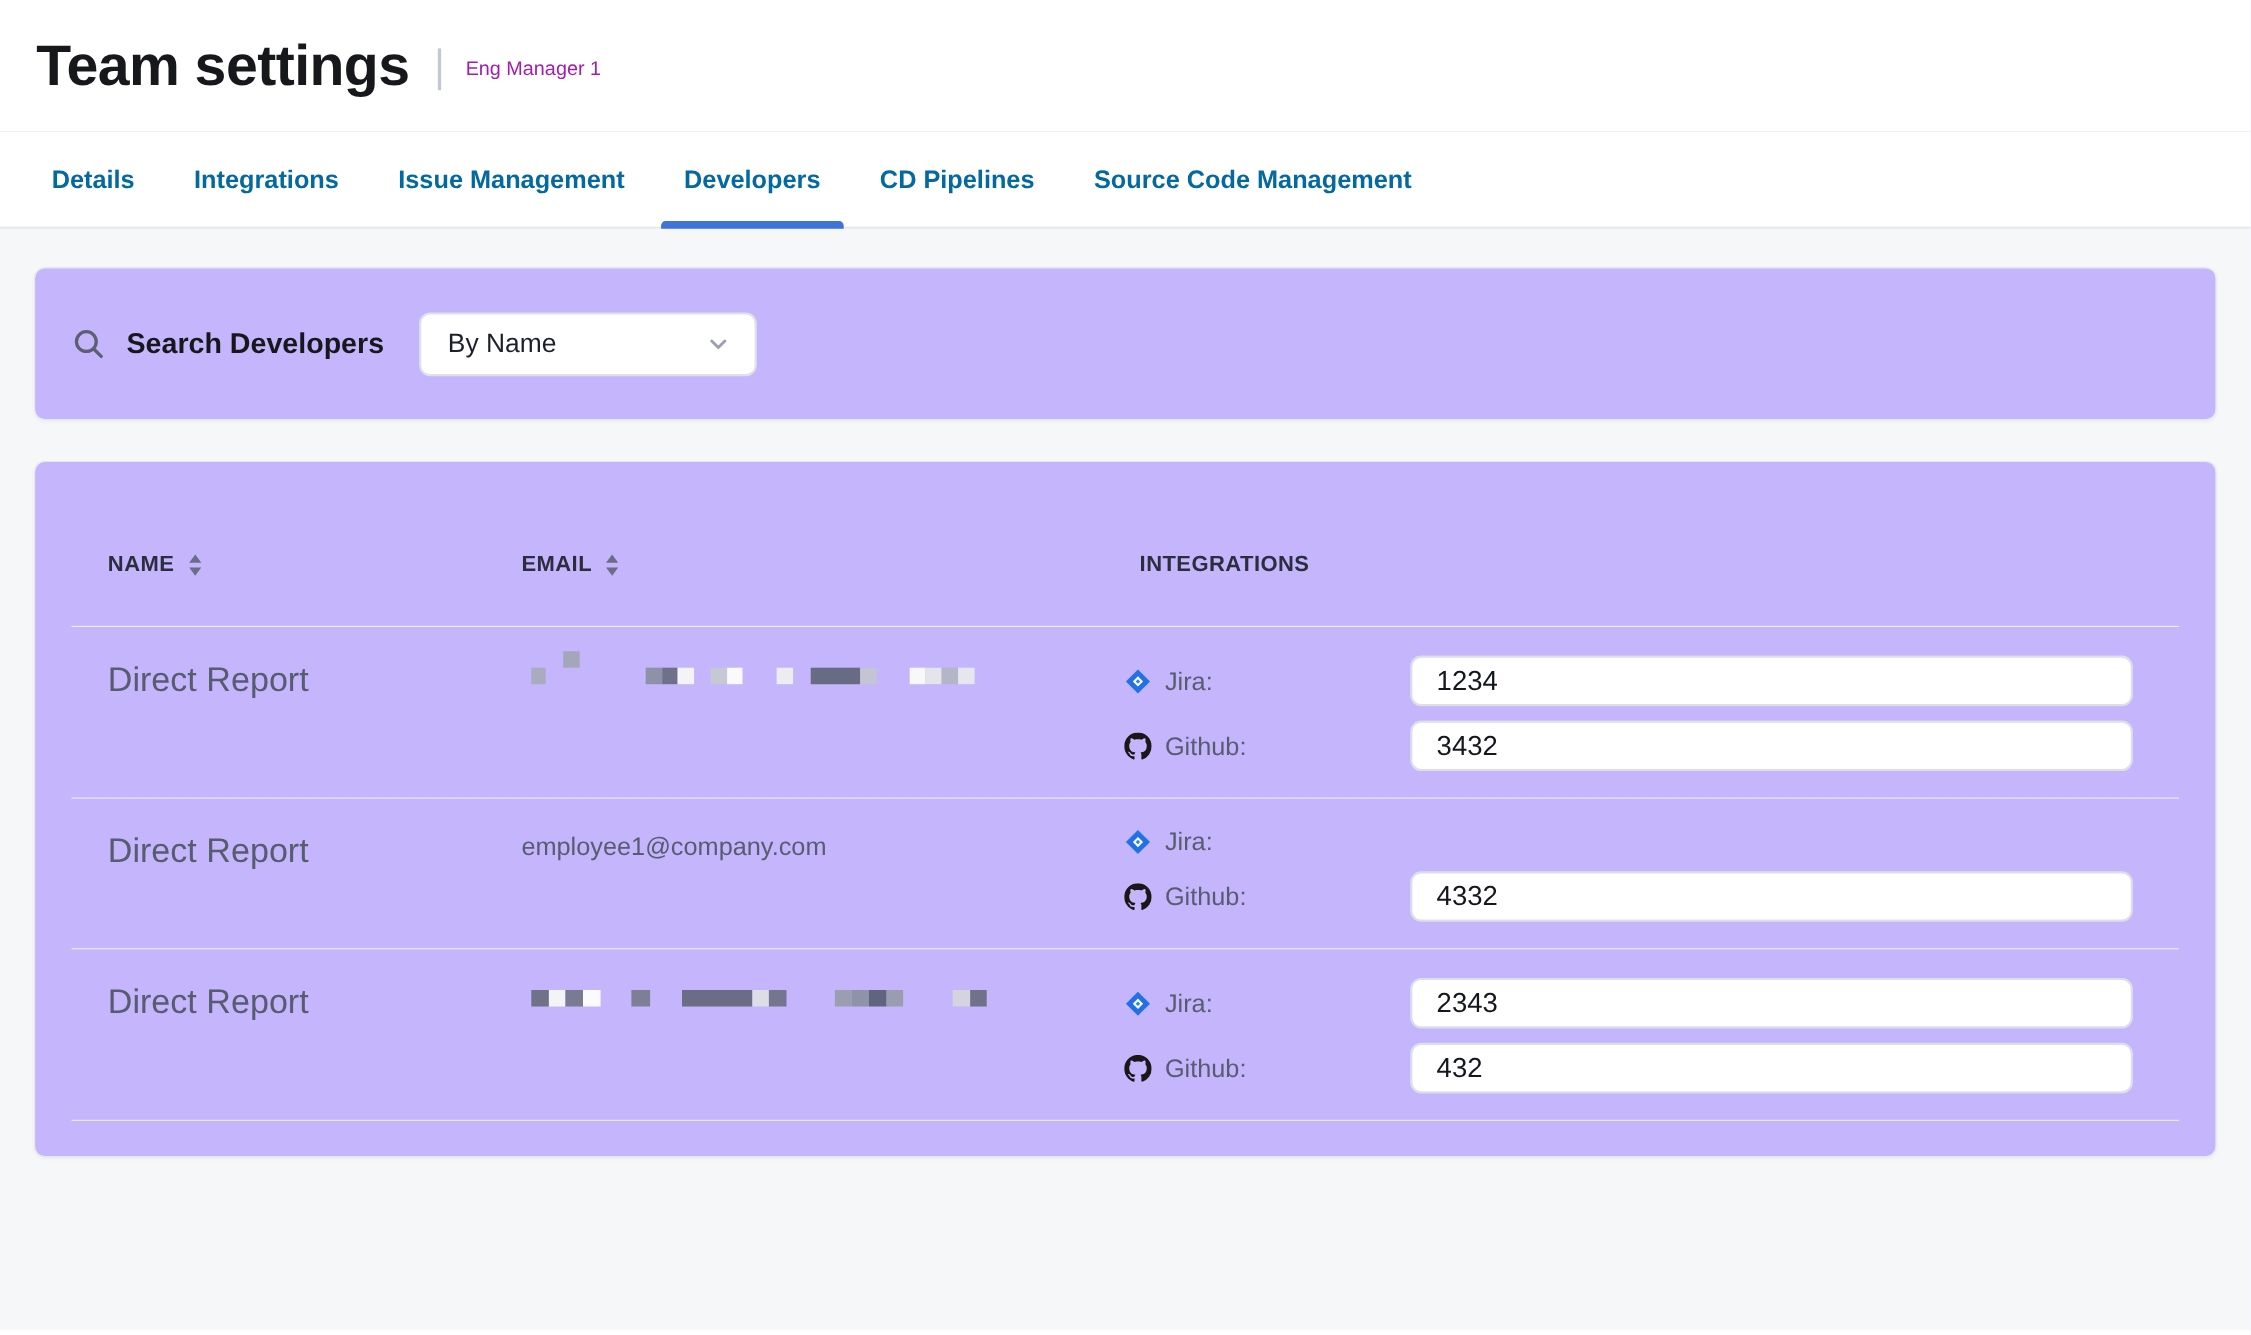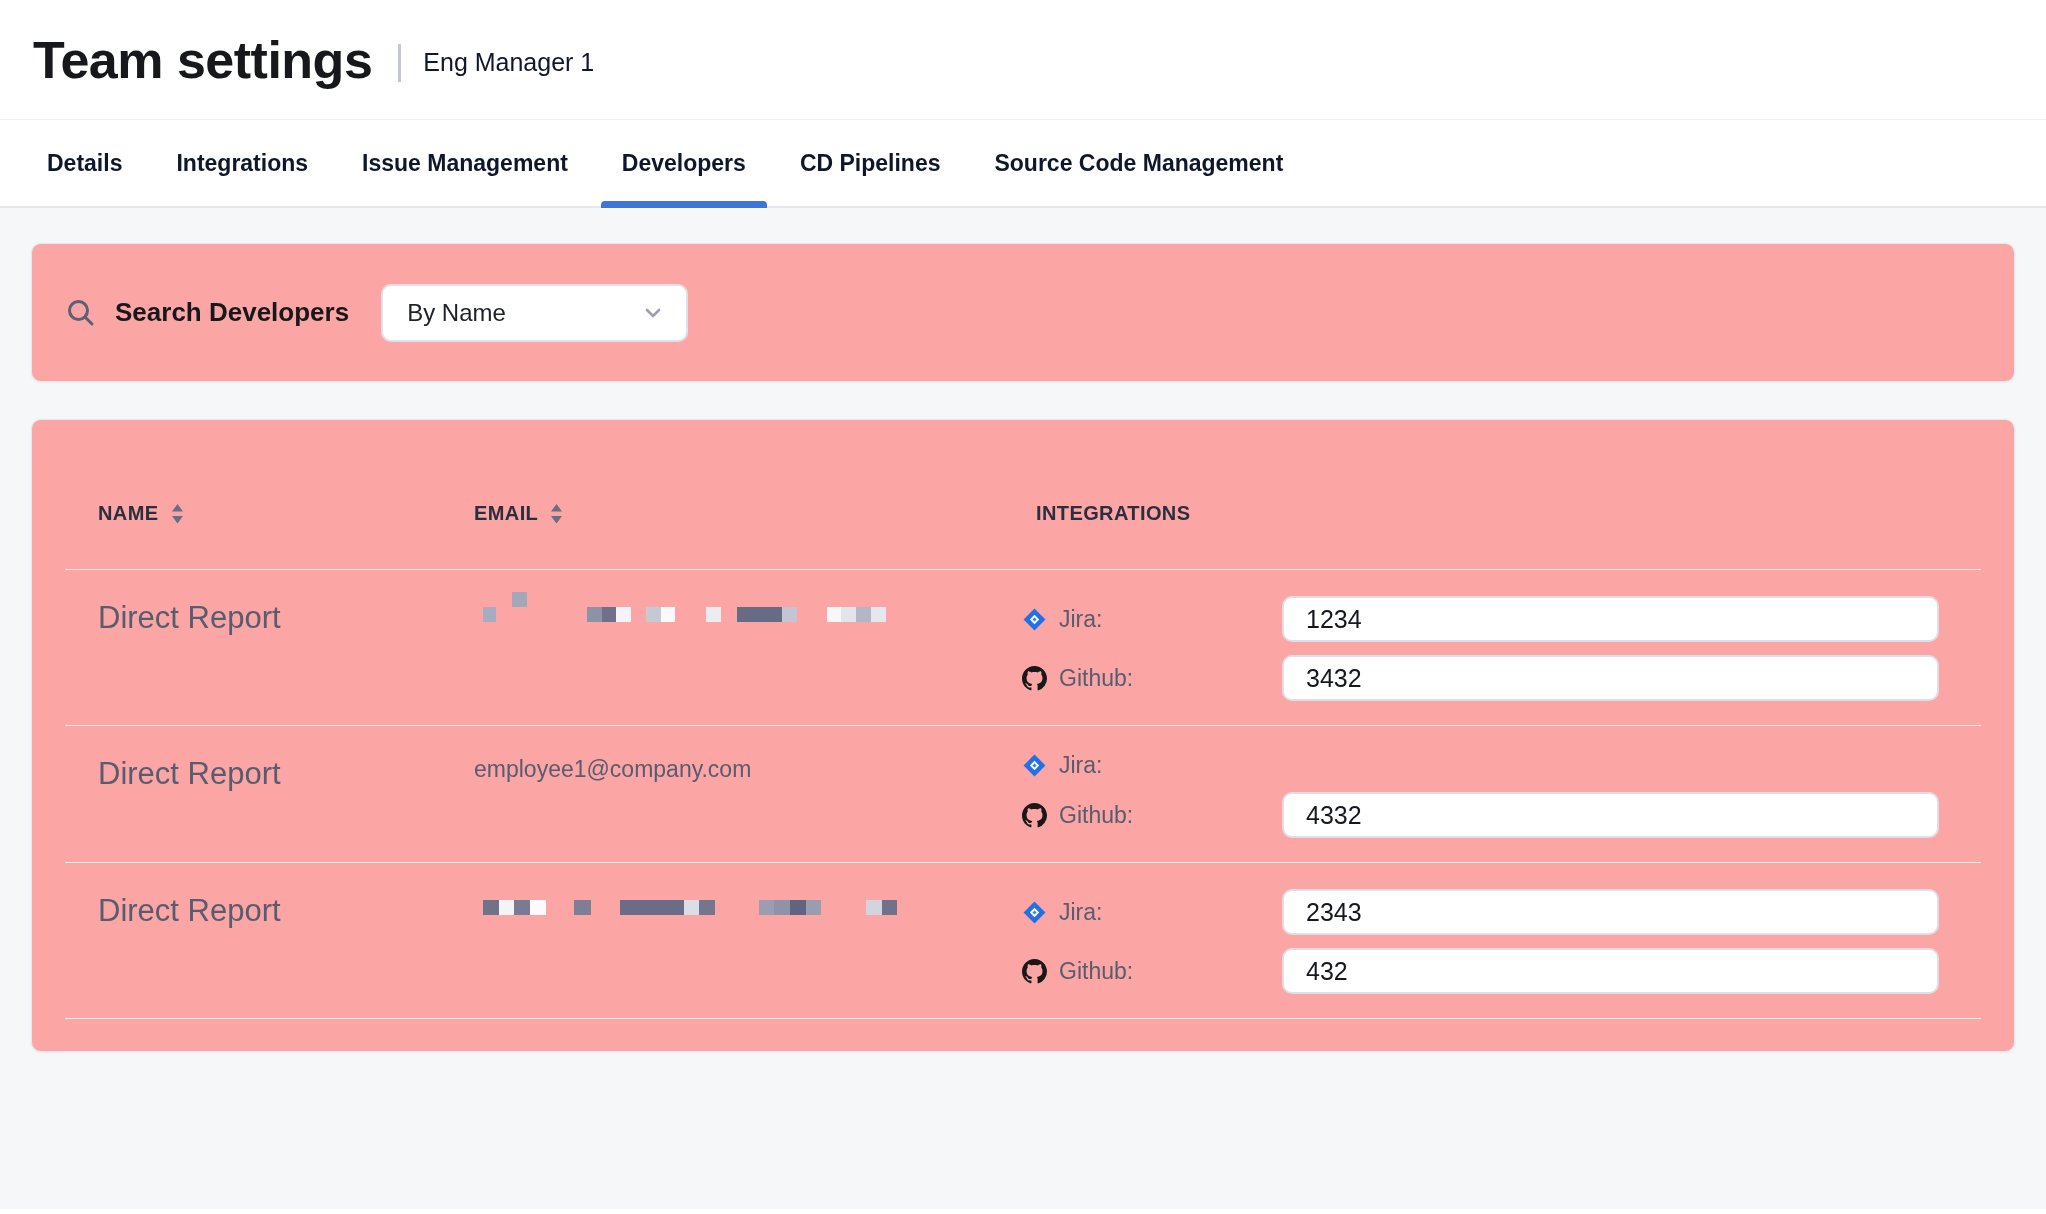--- a/index.html
+++ b/index.html
@@ -4,33 +4,33 @@
 <style>
   * { margin:0; padding:0; box-sizing:border-box; }
   html,body { width:2046px; height:1214px; background:#ffffff;
     font-family:"Liberation Sans", sans-serif; -webkit-font-smoothing:antialiased; }
 
   
   .page-header { height:120px; background:#fff; display:flex; align-items:center;
     padding:0 33px; border-bottom:1px solid #eef0f4; }
   .page-title { font-size:52px; font-weight:700; color:#17181c; letter-spacing:-0.5px; }
   .title-sep { width:3px; height:38px; background:#c3c7d2; margin:6px 22px 0 26px; }
-  .page-subtitle { font-size:25px; color:#0f172a; margin-top:6px; }
+  .page-subtitle { font-size:18px; color:#a21caf; margin-top:6px; }
 
   
   .tabs-bar { height:88px; background:#fff; border-bottom:2px solid #e6e8ed;
     display:flex; align-items:stretch; padding-left:26px; gap:12px; }
   .tab { display:flex; align-items:center; padding:0 21px; font-size:23px; font-weight:600;
-    color:#0f172a; position:relative; cursor:pointer; white-space:nowrap; }
+    color:#0369a1; position:relative; cursor:pointer; white-space:nowrap; }
   .tab.active::after { content:""; position:absolute; left:0; right:0; bottom:-2px;
     height:7px; background:var(--accent,#3e73d8); border-radius:4px 4px 0 0; }
 
   
   .content { background:#f6f7f9; height:1001px; padding:35px 31px 0; }
-  .card { background:#fca5a5; border:1px solid #e6e8ee; border-radius:10px;
+  .card { background:#c4b5fd; border:1px solid #e6e8ee; border-radius:10px;
     box-shadow:0 1px 3px rgba(30,35,60,.05); }
 
   
   .search-card { height:139px; display:flex; align-items:center; padding:0 33px; margin-bottom:37px; }
   .search-icon { width:32px; height:32px; margin-right:18px; flex:0 0 auto; }
   .search-label { font-size:26px; font-weight:700; color:#17181c; margin-right:32px; white-space:nowrap; }
   .select { width:307px; height:58px; border:2px solid #dfe1e9; border-radius:10px;
     display:flex; align-items:center; justify-content:space-between; padding:0 22px 0 24px;
     font-size:24px; color:#1d202a; font-weight:500; background:#fff; cursor:pointer; }
   .chevron-icon { width:22px; height:22px; }

